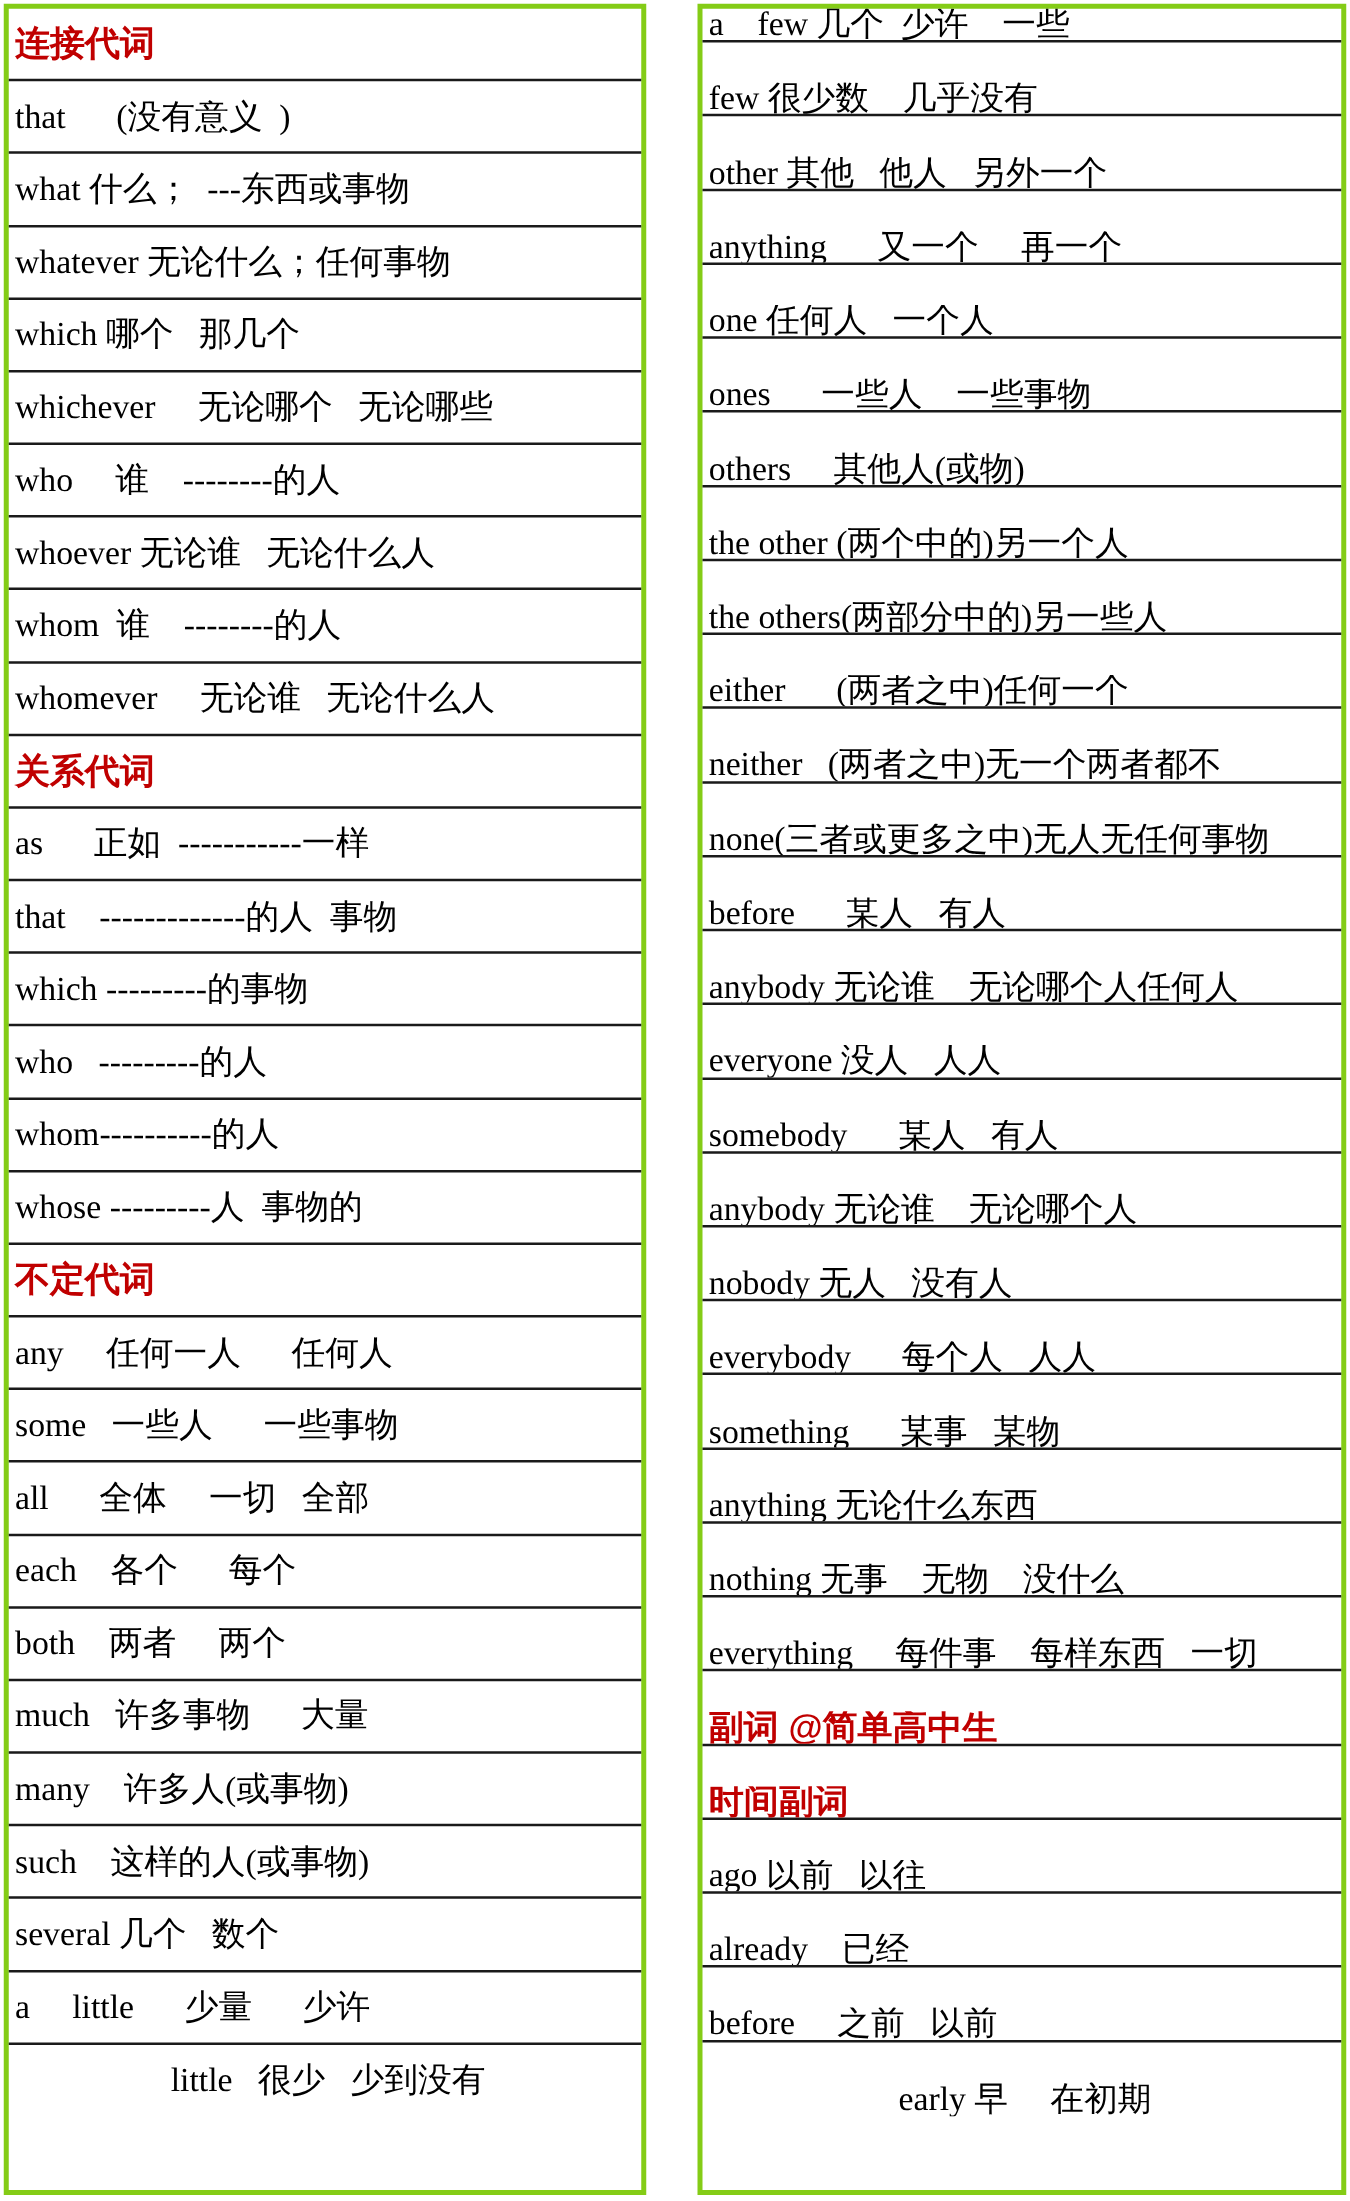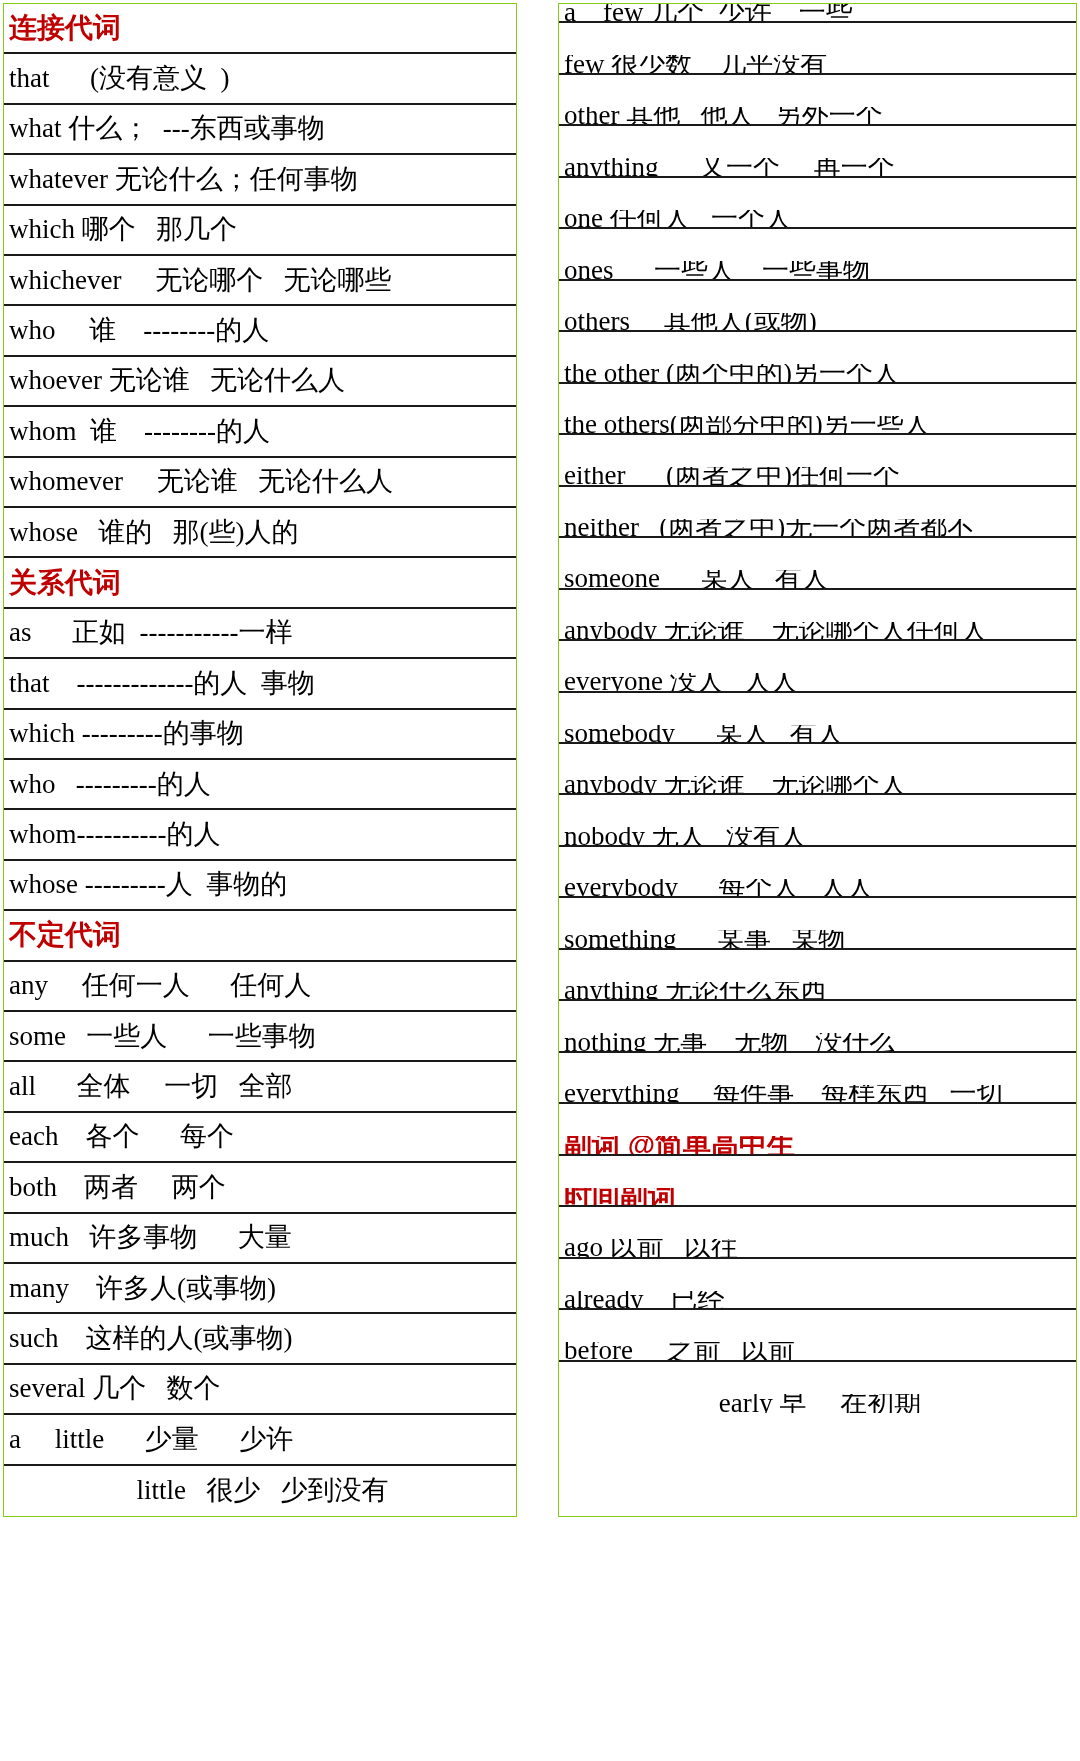--- a/index.html
+++ b/index.html
@@ -10,22 +10,22 @@
   body {
     width: 1080px;
     height: 1761px;
     position: relative;
     font-family: "Liberation Serif", serif;
     color: #000000;
   }
   .vocab-table {
     position: absolute;
     top: 3px;
-    height: 1514px;
-    border: 1px solid #84cc16;
+    height: 1753px;
+    border: 4px solid #84cc16;
     box-sizing: border-box;
     display: grid;
     grid-template-rows: repeat(30, 1fr);
     background: #ffffff;
   }
   .vocab-table.left  { left: 3px;   width: 514px; }
   .vocab-table.right { left: 558px; width: 519px; gap: 32px; }
   .row {
     border-bottom: 2px solid #1a1a1a;
     display: flex;
@@ -74,23 +74,20 @@
     </div>
     <div class="row">
       <span>whoever 无论谁   无论什么人</span>
     </div>
     <div class="row">
       <span>whom  谁    --------的人</span>
     </div>
     <div class="row">
       <span>whomever     无论谁   无论什么人</span>
     </div>
-    <div class="row">
-      <span>whose   谁的   那(些)人的</span>
-    </div>
     <div class="row header">
       <span>关系代词</span>
     </div>
     <div class="row">
       <span>as      正如  -----------一样</span>
     </div>
     <div class="row">
       <span>that    -------------的人  事物</span>
     </div>
     <div class="row">
@@ -171,21 +168,24 @@
     <div class="row">
       <span>the others(两部分中的)另一些人</span>
     </div>
     <div class="row">
       <span>either      (两者之中)任何一个</span>
     </div>
     <div class="row">
       <span>neither   (两者之中)无一个两者都不</span>
     </div>
     <div class="row">
-      <span>someone      某人   有人</span>
+      <span>none(三者或更多之中)无人无任何事物</span>
+    </div>
+    <div class="row">
+      <span>before      某人   有人</span>
     </div>
     <div class="row">
       <span>anybody 无论谁    无论哪个人任何人</span>
     </div>
     <div class="row">
       <span>everyone 没人   人人</span>
     </div>
     <div class="row">
       <span>somebody      某人   有人</span>
     </div>

